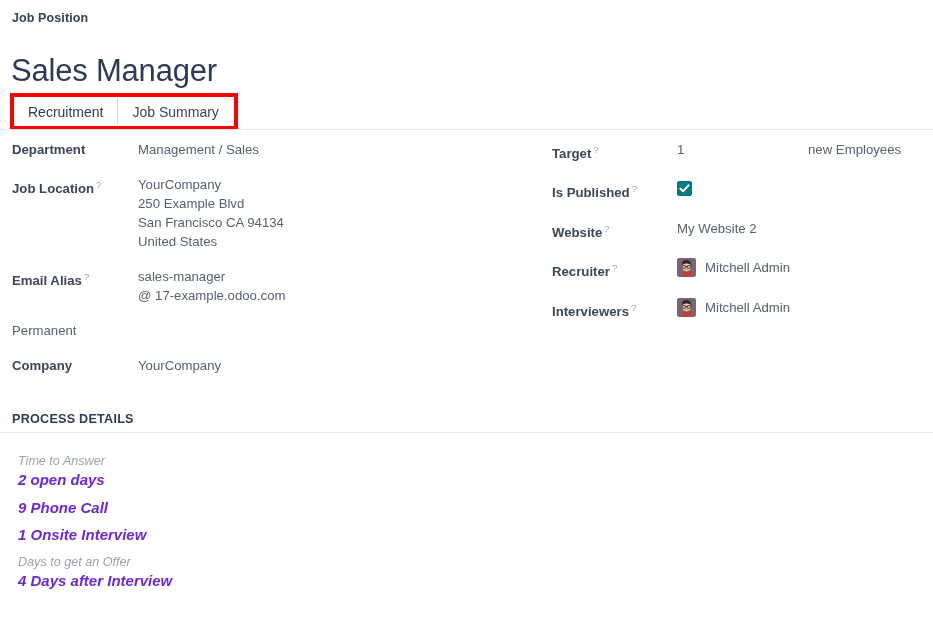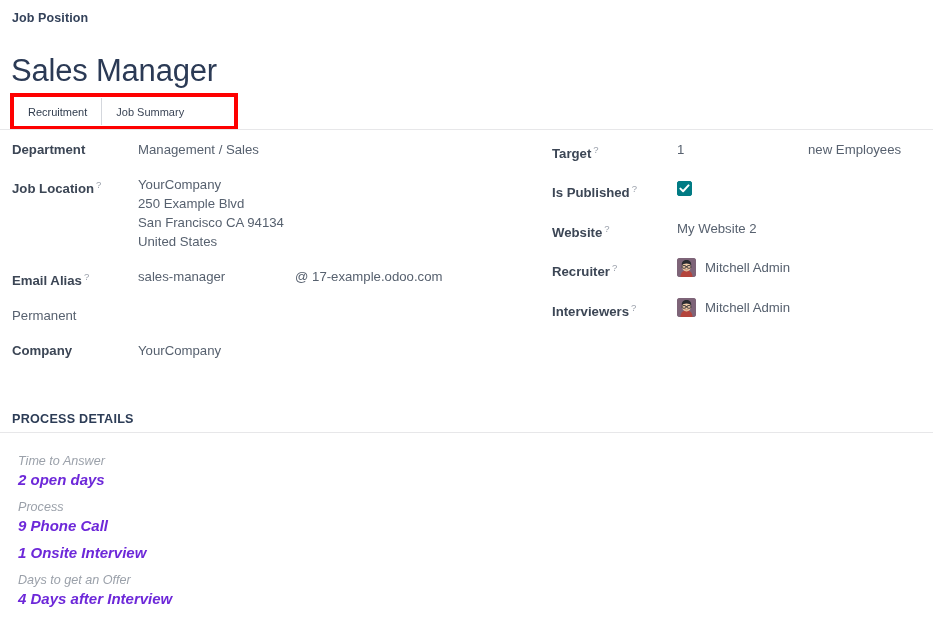--- a/index.html
+++ b/index.html
@@ -57,21 +57,21 @@
     left: 14px;
     top: 97px;
     height: 29px;
     display: flex;
     align-items: stretch;
   }
   .tab {
     display: flex;
     align-items: center;
     justify-content: center;
-    font-size: 11px;
+    font-size: 14px;
     color: #3b4556;
     padding: 0 14px;
     height: 29px;
     box-sizing: border-box;
     background: #ffffff;
     cursor: pointer;
     white-space: nowrap;
   }
   .tab.active {
     color: #2f3b4d;
@@ -131,21 +131,21 @@
 
   .f-value {
     font-size: 13.2px;
     color: #57616f;
     line-height: 19px;
     flex: 1 1 auto;
   }
   .f-value .line { display: block; }
 
   
-  .alias-row { display: flex; align-items: baseline; }
+  .alias-row { display: flex; align-items: baseline; flex-direction: column; }
   .alias-name { width: 157px; flex: 0 0 auto; }
   .alias-domain { color: #57616f; white-space: nowrap; }
 
   
   .target-row { display: flex; align-items: baseline; }
   .target-val { width: 131px; flex: 0 0 auto; }
   .target-suffix { color: #57616f; white-space: nowrap; }
 
   
   .checkbox {
@@ -351,21 +351,20 @@
 <div class="rule" id="rule-process"></div>
 
 <div class="process-list">
 
   <div class="p-group">
     <div class="p-label">Time to Answer</div>
     <div class="p-value">2 open days</div>
   </div>
 
   <div class="p-group">
-    <div class="p-label">Process</div>
     <div class="p-value">9 Phone Call</div>
     <div class="p-value">1 Onsite Interview</div>
   </div>
 
   <div class="p-group">
     <div class="p-label">Days to get an Offer</div>
     <div class="p-value">4 Days after Interview</div>
   </div>
 
 </div>

